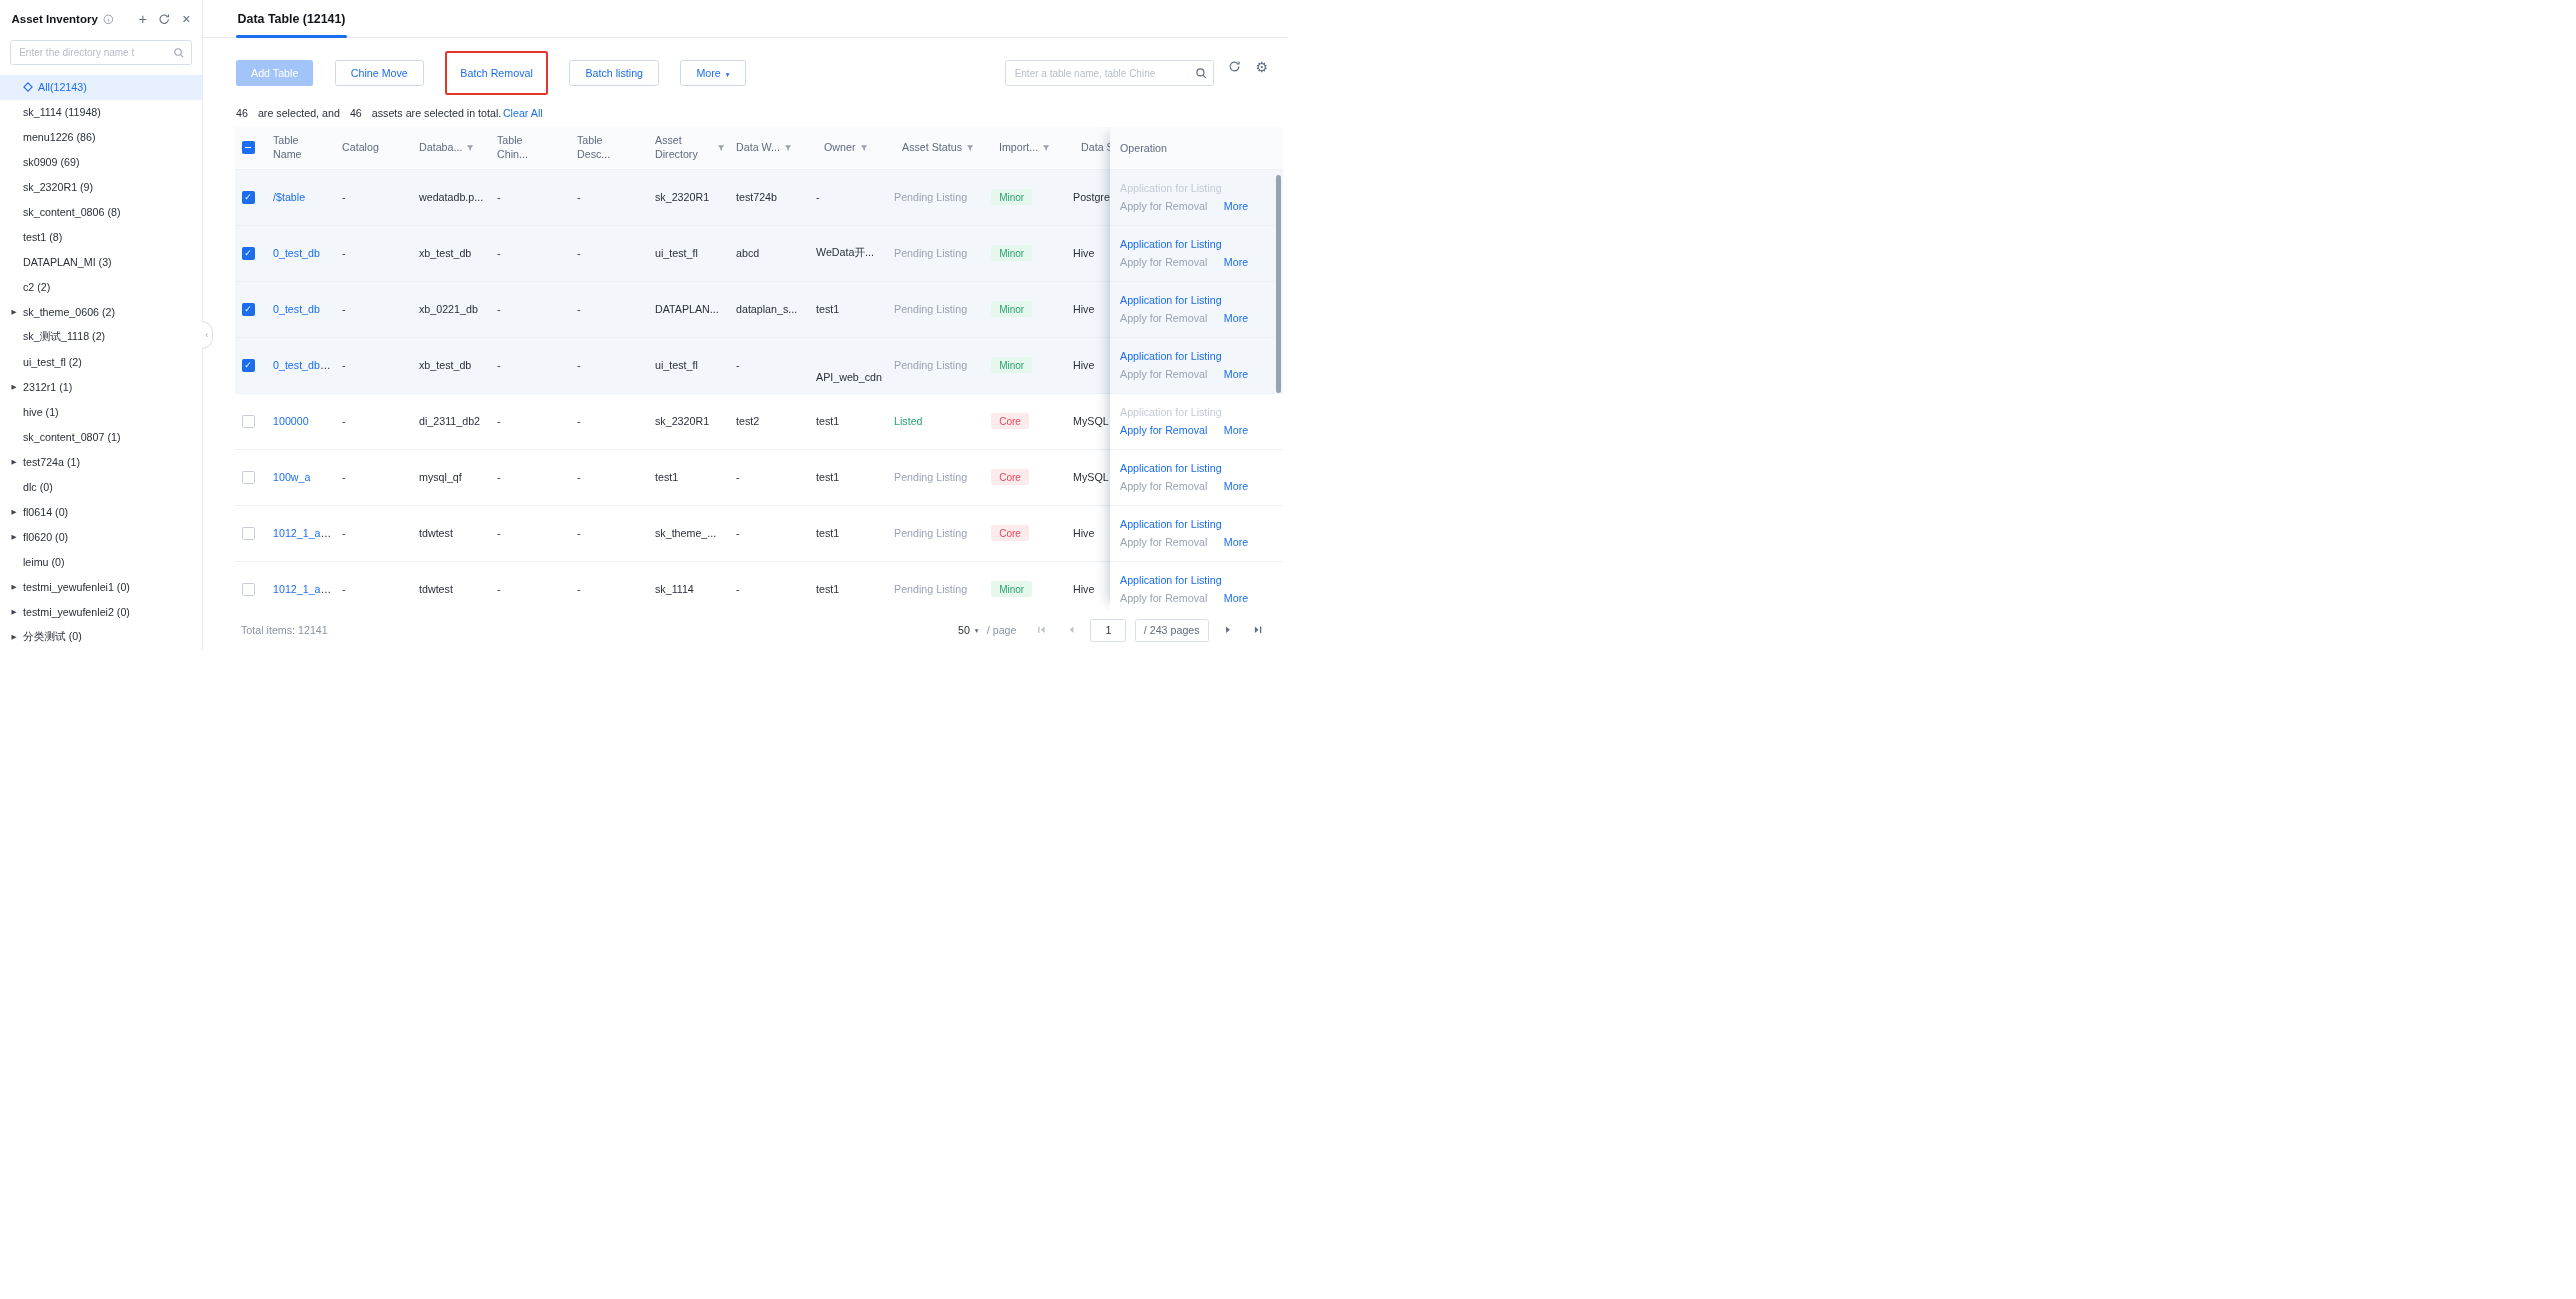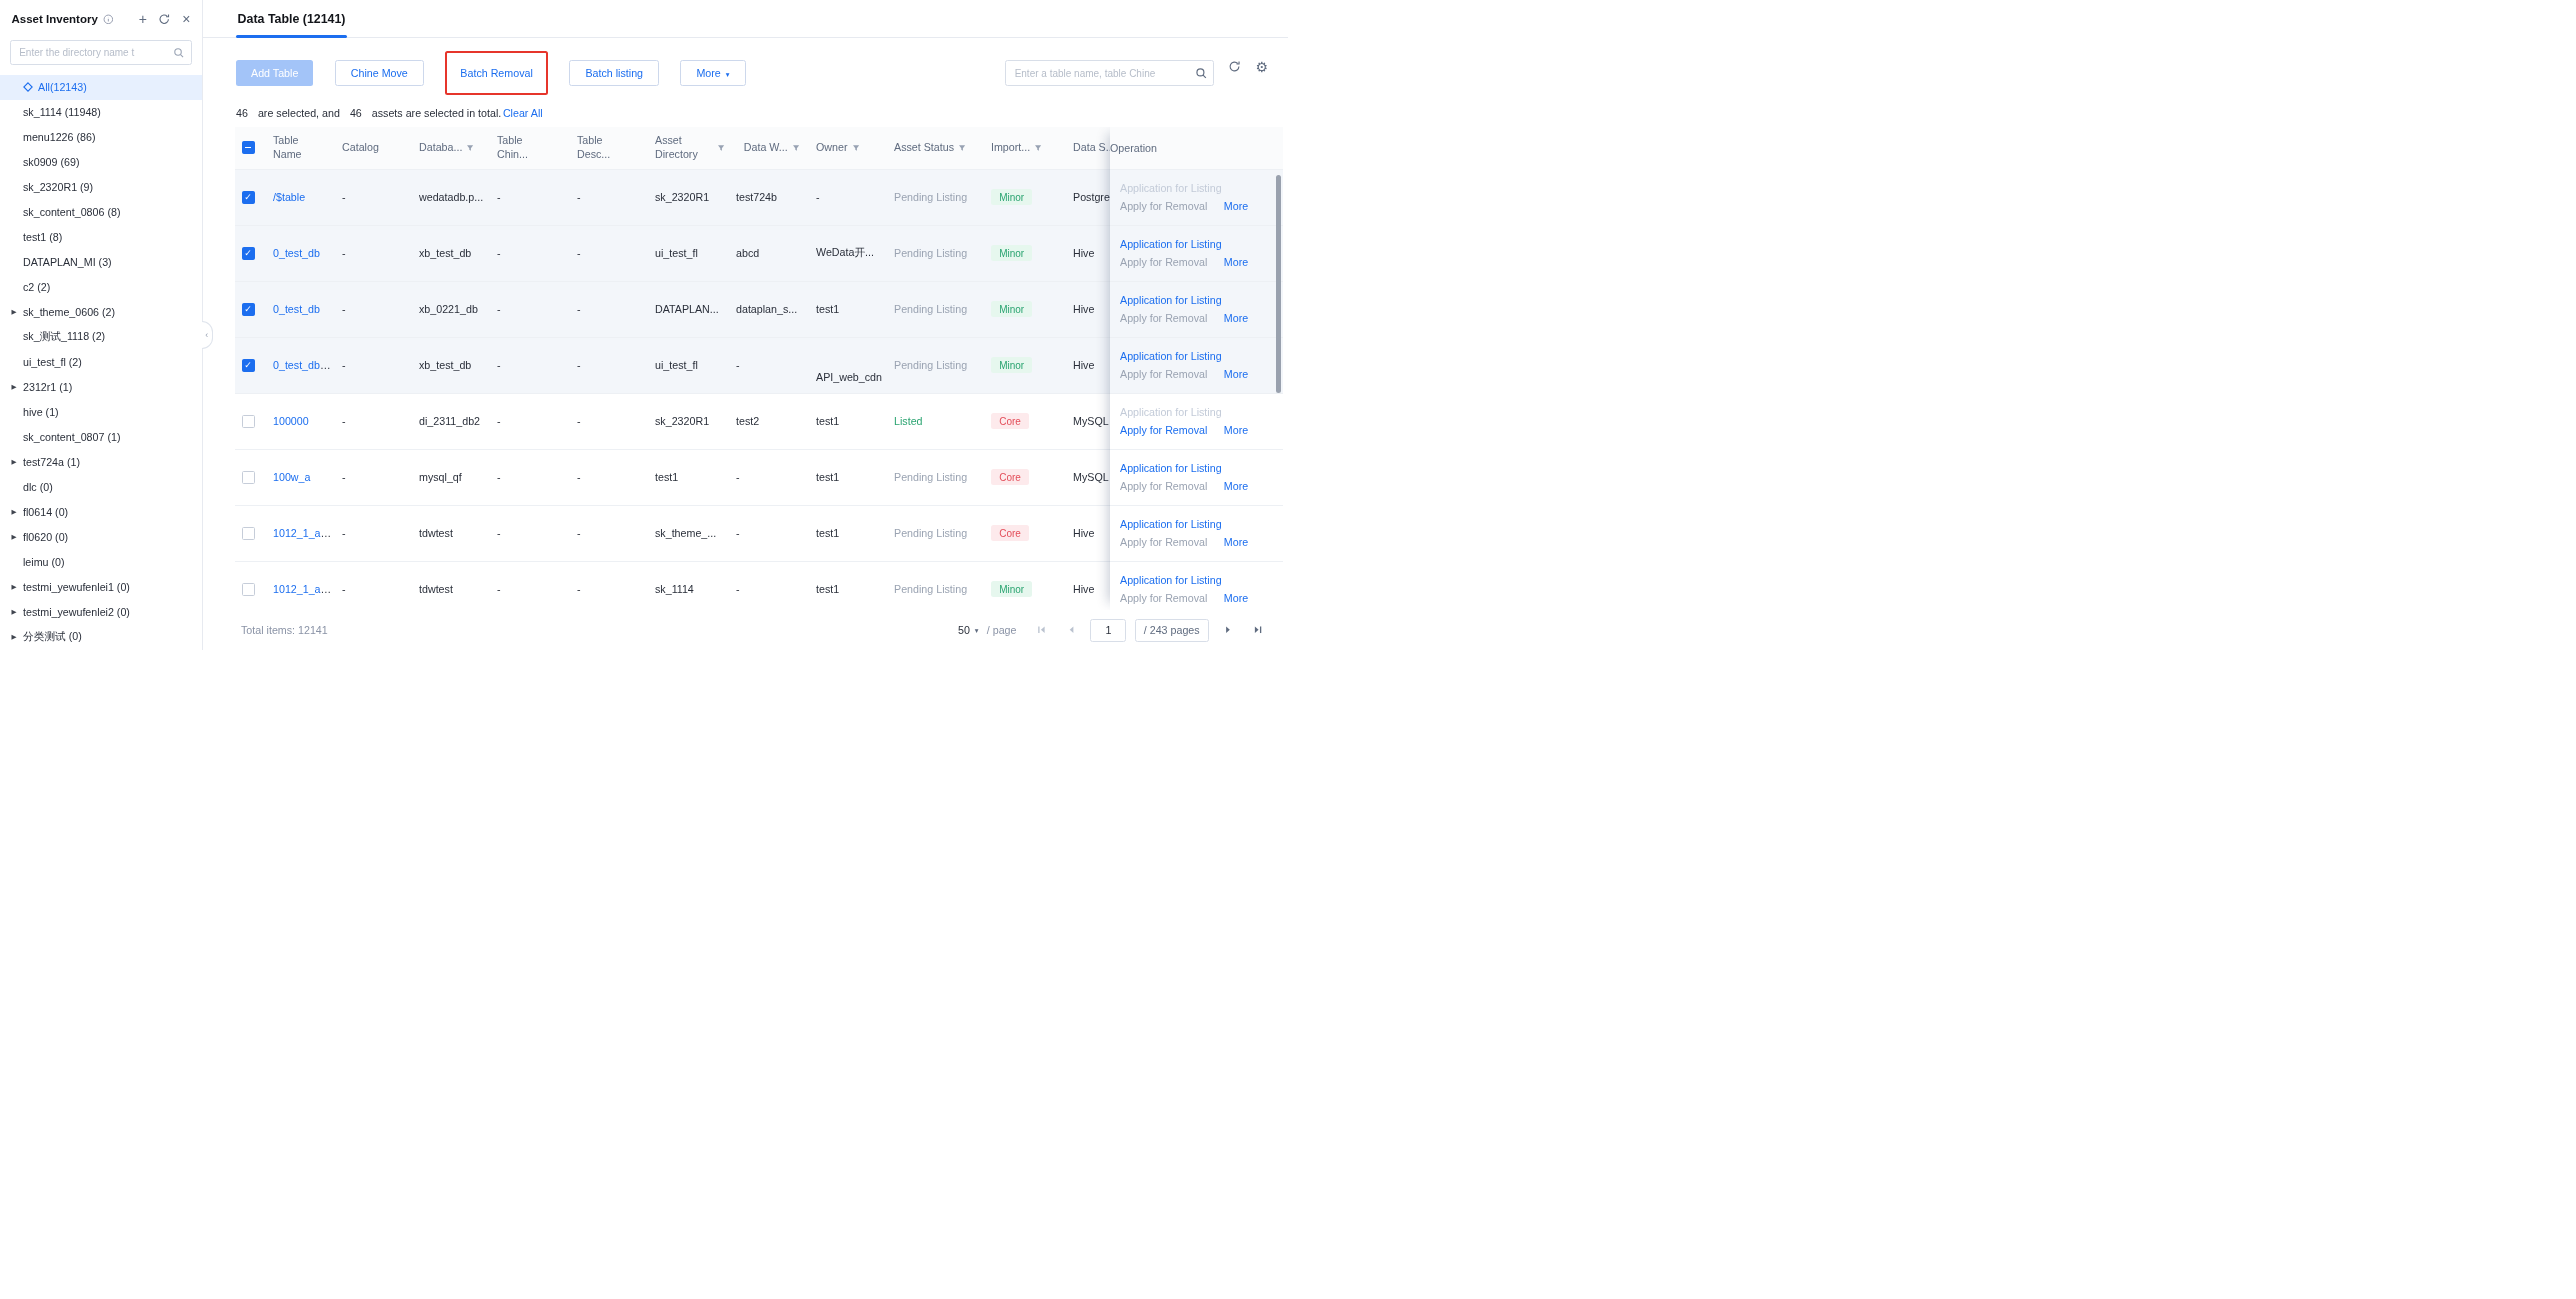--- a/index.html
+++ b/index.html
@@ -67,21 +67,21 @@
   .cb-box.checked, .cb-box.ind { background:var(--accent); border-color:var(--accent); }
   .ind-bar { width:6.6px; height:1.6px; background:#fff; display:block; }
   .status-pending { color:#9aa3b2; }
   .status-listed { color:#2ba471; }
   .badge { display:inline-block; padding:2.5px 8.2px; border-radius:2.5px; font-size:10px; }
   .badge.minor { background:#e6f7ee; color:#2ba471; }
   .badge.core { background:#fdeaec; color:#e34d59; }
 
   .op-col { position:absolute; top:0; right:0; bottom:0; width:173px; background:#fff; z-index:3;
     box-shadow:-8.2px 0 11.5px -6.6px rgba(20,40,80,.25); }
-  .op-head { height:43px; display:flex; align-items:center; font-size:10.7px; color:#5f6b7f;
+  .op-head { height:43px; display:flex; align-items:center; padding-left:10px; font-size:10.7px; color:#5f6b7f;
     background:#fafbfc; border-bottom:0.8px solid #edf0f4; }
   .op-cell { height:56px; border-bottom:0.8px solid #edf0f4; padding-left:10px; display:flex; flex-direction:column;
     justify-content:center; gap:5.8px; font-size:10.7px; background:#fff; }
   .op-cell.sel { background:#f3f6fa; }
   .op-line2 { display:flex; gap:16.5px; }
   .op-link { cursor:pointer; }
   .op-link.active { color:var(--accent); }
   .op-link.muted { color:#9aa3b2; }
   .op-link.disabled { color:#c3cbd8; }
   .vscrollbar { position:absolute; right:1.6px; top:48px; width:5px; height:218px; border-radius:2.5px; background:#99a1ae; z-index:5; cursor:grab; }
@@ -305,21 +305,21 @@
           <span class="th-label">Table Desc...</span>
         </div>
         <div class="cell th" style="width: 81px;">
           <span class="th-label">Asset Directory</span>
           <span class="funnel">
             <svg width="8.2" height="8.2" viewBox="0 0 12 12">
               <path d="M1.5 2h9L7.2 6.4V10L4.8 8.4V6.4z" fill="#98a2b3"></path>
             </svg>
           </span>
         </div>
-        <div class="cell th" style="width: 80px; justify-content: center;">
+        <div class="cell th" style="width: 88px;">
           <span class="th-label">Data W...</span>
           <span class="funnel">
             <svg width="8.2" height="8.2" viewBox="0 0 12 12">
               <path d="M1.5 2h9L7.2 6.4V10L4.8 8.4V6.4z" fill="#98a2b3"></path>
             </svg>
           </span>
         </div>
         <div class="cell th" style="width: 78px;">
           <span class="th-label">Owner</span>
           <span class="funnel">

